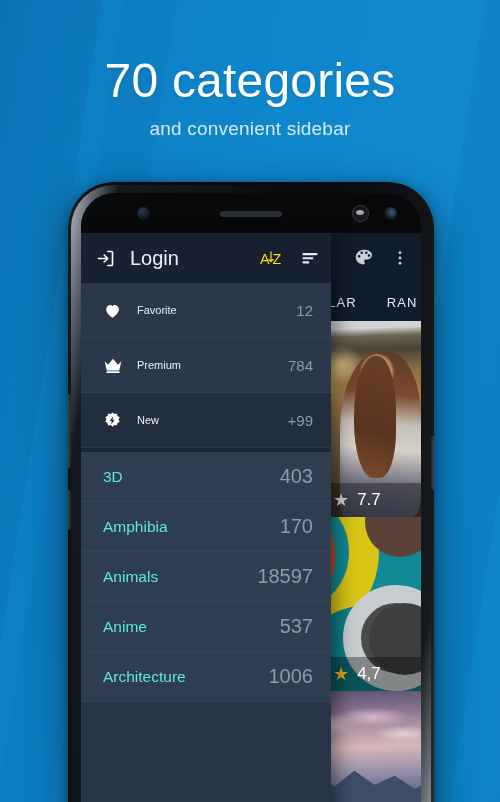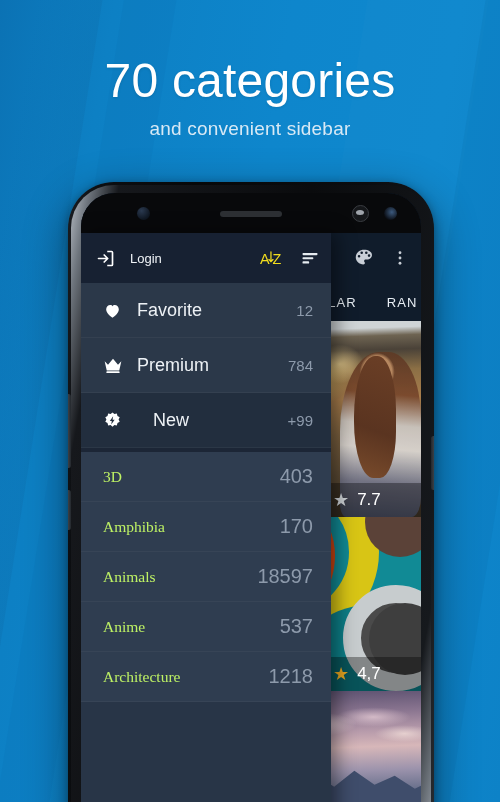--- a/index.html
+++ b/index.html
@@ -203,41 +203,41 @@
   .drawer {
     position: absolute; left: 0; top: 40px; bottom: 0; width: 250px;
     background: #283547;
     z-index: 5;
     box-shadow: 6px 0 18px rgba(0,0,0,.45);
   }
   .drawer-header {
     height: 50px; background: #172132;
     display: flex; align-items: center; padding: 0 10px 0 14px; gap: 14px;
   }
-  .login-label { color: #eef2f6; font-size: 13px; }
+  .login-label { color: #eef2f6; font-size: 20px; }
   .hdr-spacer { flex: 1; }
 
   .drawer-section { background: #2b3849; }
   .drawer-item {
     height: 55px; display: flex; align-items: center;
     padding-left: 22px; padding-right: 18px;
     border-bottom: 1px solid rgba(255,255,255,.045);
   }
   .drawer-item .ic { width: 34px; display: flex; align-items: center; color: #ffffff; }
-  .drawer-item .lbl { flex: 1; color: #edf1f5; font-size: 18px; }
+  .drawer-item .lbl { flex: 1; color: #edf1f5; font-size: 11px; }
   .drawer-item .cnt { color: #8d9aab; font-size: 15px; }
-  .drawer-item.active { background: #222e3e; gap: 16px; }
+  .drawer-item.active { background: #222e3e; }
 
   .cat-item {
     height: 50px; display: flex; align-items: center;
     padding-left: 22px; padding-right: 18px;
     background: #2f3d50;
     border-bottom: 1px solid rgba(255,255,255,.04);
   }
-  .cat-item .lbl { flex: 1; color: #bef264; font-size: 15.5px; font-family: Liberation Serif, serif; }
+  .cat-item .lbl { flex: 1; color: #5eead4; font-size: 15.5px; }
   .cat-item .cnt { color: #8d9aab; font-size: 20px; }
   .cat-divider { height: 4px; background: #1c2636; }
 
   svg { display: block; }
 </style>
 </head>
 <body>
 
 <div class="bg">
   <div class="bg-band band-a"></div>
@@ -405,19 +405,19 @@
         <div class="cat-item">
           <span class="lbl">Animals</span>
           <span class="cnt">18597</span>
         </div>
         <div class="cat-item">
           <span class="lbl">Anime</span>
           <span class="cnt">537</span>
         </div>
         <div class="cat-item">
           <span class="lbl">Architecture</span>
-          <span class="cnt">1218</span>
+          <span class="cnt">1006</span>
         </div>
       </div>
 
     </div>
   </div>
 </div>
 
 </body></html>

